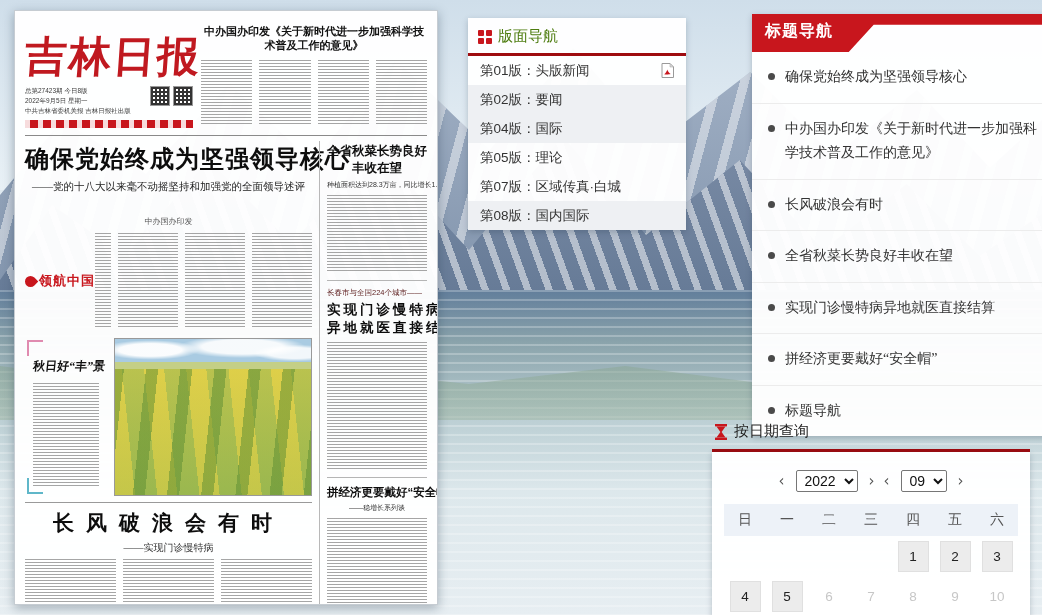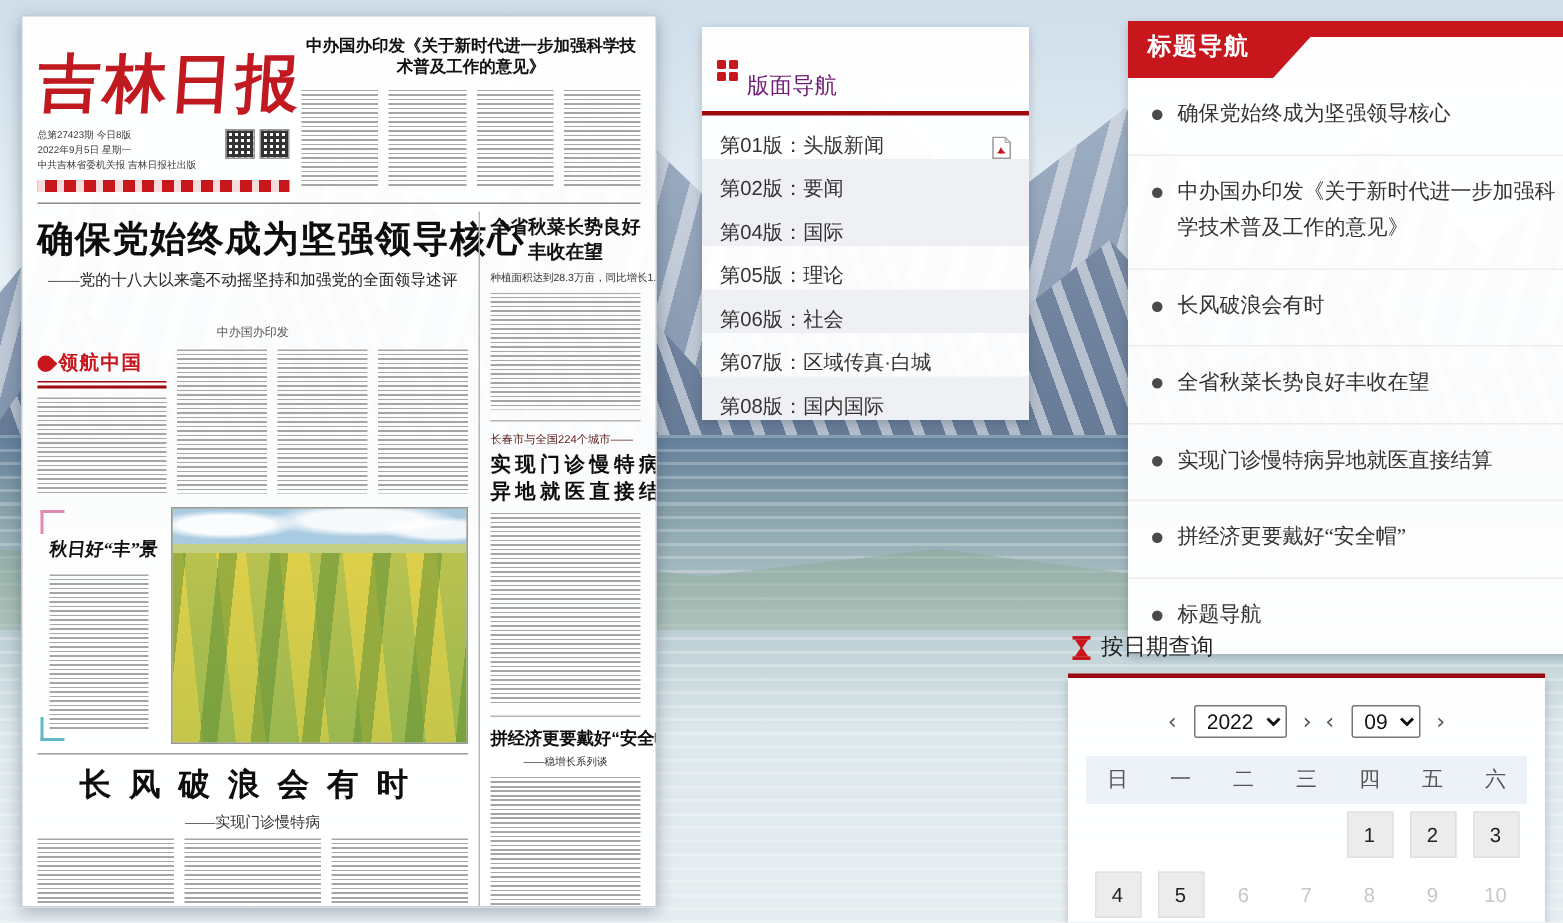--- a/index.html
+++ b/index.html
@@ -51,21 +51,21 @@
   .cols{display:flex;gap:7px;}
   .tx{flex:1;background:repeating-linear-gradient(to bottom,#969696 0 1px,transparent 1px 3px);opacity:.85;}
   .np-hr{border-top:1px solid #8a8a8a;margin:7px 0 5px;}
   .np-main{display:flex;}
   .np-left{flex:1;min-width:0;padding-right:7px;}
   .np-right{width:100px;flex:none;border-left:1px solid #b8b8b8;padding-left:7px;}
   .np-head1{font-size:24px;font-weight:900;color:#0d0d0d;text-align:center;letter-spacing:1px;margin:2px 0 5px;white-space:nowrap;}
   .np-sub{font-family:"Liberation Serif","DejaVu Serif",serif;font-size:10.5px;color:#222;text-align:center;margin-bottom:22px;}
   .np-byline{font-size:8px;color:#555;text-align:center;margin-bottom:6px;}
   .np-body1{display:flex;gap:7px;height:96px;}
-  .badgecol{width:86px;flex:none;display:flex;flex-direction:column;}
+  .badgecol{width:86px;flex:none;display:flex;flex-direction:row;}
   .badge{display:flex;align-items:center;gap:3px;color:#c8161d;font-weight:bold;font-size:13px;letter-spacing:1px;}
   .badge-icon{width:11px;height:11px;background:#c8161d;border-radius:50% 0 50% 50%;transform:rotate(45deg);flex:none;}
   .badge-rule{border-top:1px solid #9e0b0f;border-bottom:2px solid #9e0b0f;height:2px;margin:3px 0 6px;}
   .badgecol .tx{flex:1;}
   .np-photo-row{display:flex;gap:7px;margin:9px 0 6px;height:158px;}
   .np-cap{width:82px;flex:none;position:relative;padding:20px 8px 8px;box-sizing:border-box;
     display:flex;flex-direction:column;}
   .np-cap::before{content:"";position:absolute;left:2px;top:2px;width:14px;height:14px;
     border-left:2px solid #e08bb0;border-top:2px solid #e08bb0;}
   .np-cap::after{content:"";position:absolute;left:2px;bottom:2px;width:14px;height:14px;
@@ -93,23 +93,23 @@
   .r-title2{font-size:13.5px;font-weight:900;color:#0d0d0d;text-align:center;letter-spacing:3px;line-height:1.35;margin-bottom:5px;white-space:nowrap;}
   .r-title3{font-size:11.5px;font-weight:900;color:#0d0d0d;text-align:center;margin:4px 0 3px;white-space:nowrap;}
   .r-hr{border-top:1px solid #b5b5b5;margin:7px 0;}
   .np-right .tx{display:block;}
 
   
   .pagenav{left:468px;top:18px;width:218px;box-shadow:0 2px 6px rgba(30,50,70,.25);}
   .pn-head{display:flex;align-items:center;gap:6px;padding:9px 10px 7px;}
   .pn-icon{display:grid;grid-template-columns:6px 6px;grid-auto-rows:6px;gap:2px;}
   .pn-icon span{background:#c8161d;border-radius:1px;}
-  .pn-title{font-size:15px;color:#701a75;margin-top:21px;}
+  .pn-title{font-size:15px;color:#4d7c0f;}
   .pn-rule{height:3px;background:#9e0b0f;}
-  .pn-item{display:flex;align-items:flex-end;justify-content:space-between;
+  .pn-item{display:flex;align-items:center;justify-content:space-between;
     padding:0 12px;height:29px;font-size:13.5px;color:#333;cursor:pointer;}
   .pn-item.alt{background:#eef0f3;}
   .pdf-icon{width:13px;height:15px;flex:none;}
 
   
   .titlenav{left:752px;top:14px;width:312px;box-shadow:0 2px 6px rgba(30,50,70,.25);font-family:Liberation Serif, serif;}
   .tn-head{position:relative;height:38px;}
   .tn-band{position:absolute;inset:0;background:#c8161d;
     clip-path:polygon(0 0,100% 0,100% 28%,39% 28%,31% 100%,0 100%);}
   .tn-title{position:absolute;left:13px;top:7px;color:#fff;font-size:16px;font-weight:bold;letter-spacing:1px;}
@@ -250,23 +250,20 @@
       </svg>
     </div>
     <div class="pn-item alt">
       <span>第02版：要闻</span>
     </div>
     <div class="pn-item alt">
       <span>第04版：国际</span>
     </div>
     <div class="pn-item">
       <span>第05版：理论</span>
-    </div>
-    <div class="pn-item alt">
-      <span>第06版：社会</span>
     </div>
     <div class="pn-item">
       <span>第07版：区域传真·白城</span>
     </div>
     <div class="pn-item alt">
       <span>第08版：国内国际</span>
     </div>
   </div>
 
   <div class="panel titlenav">

